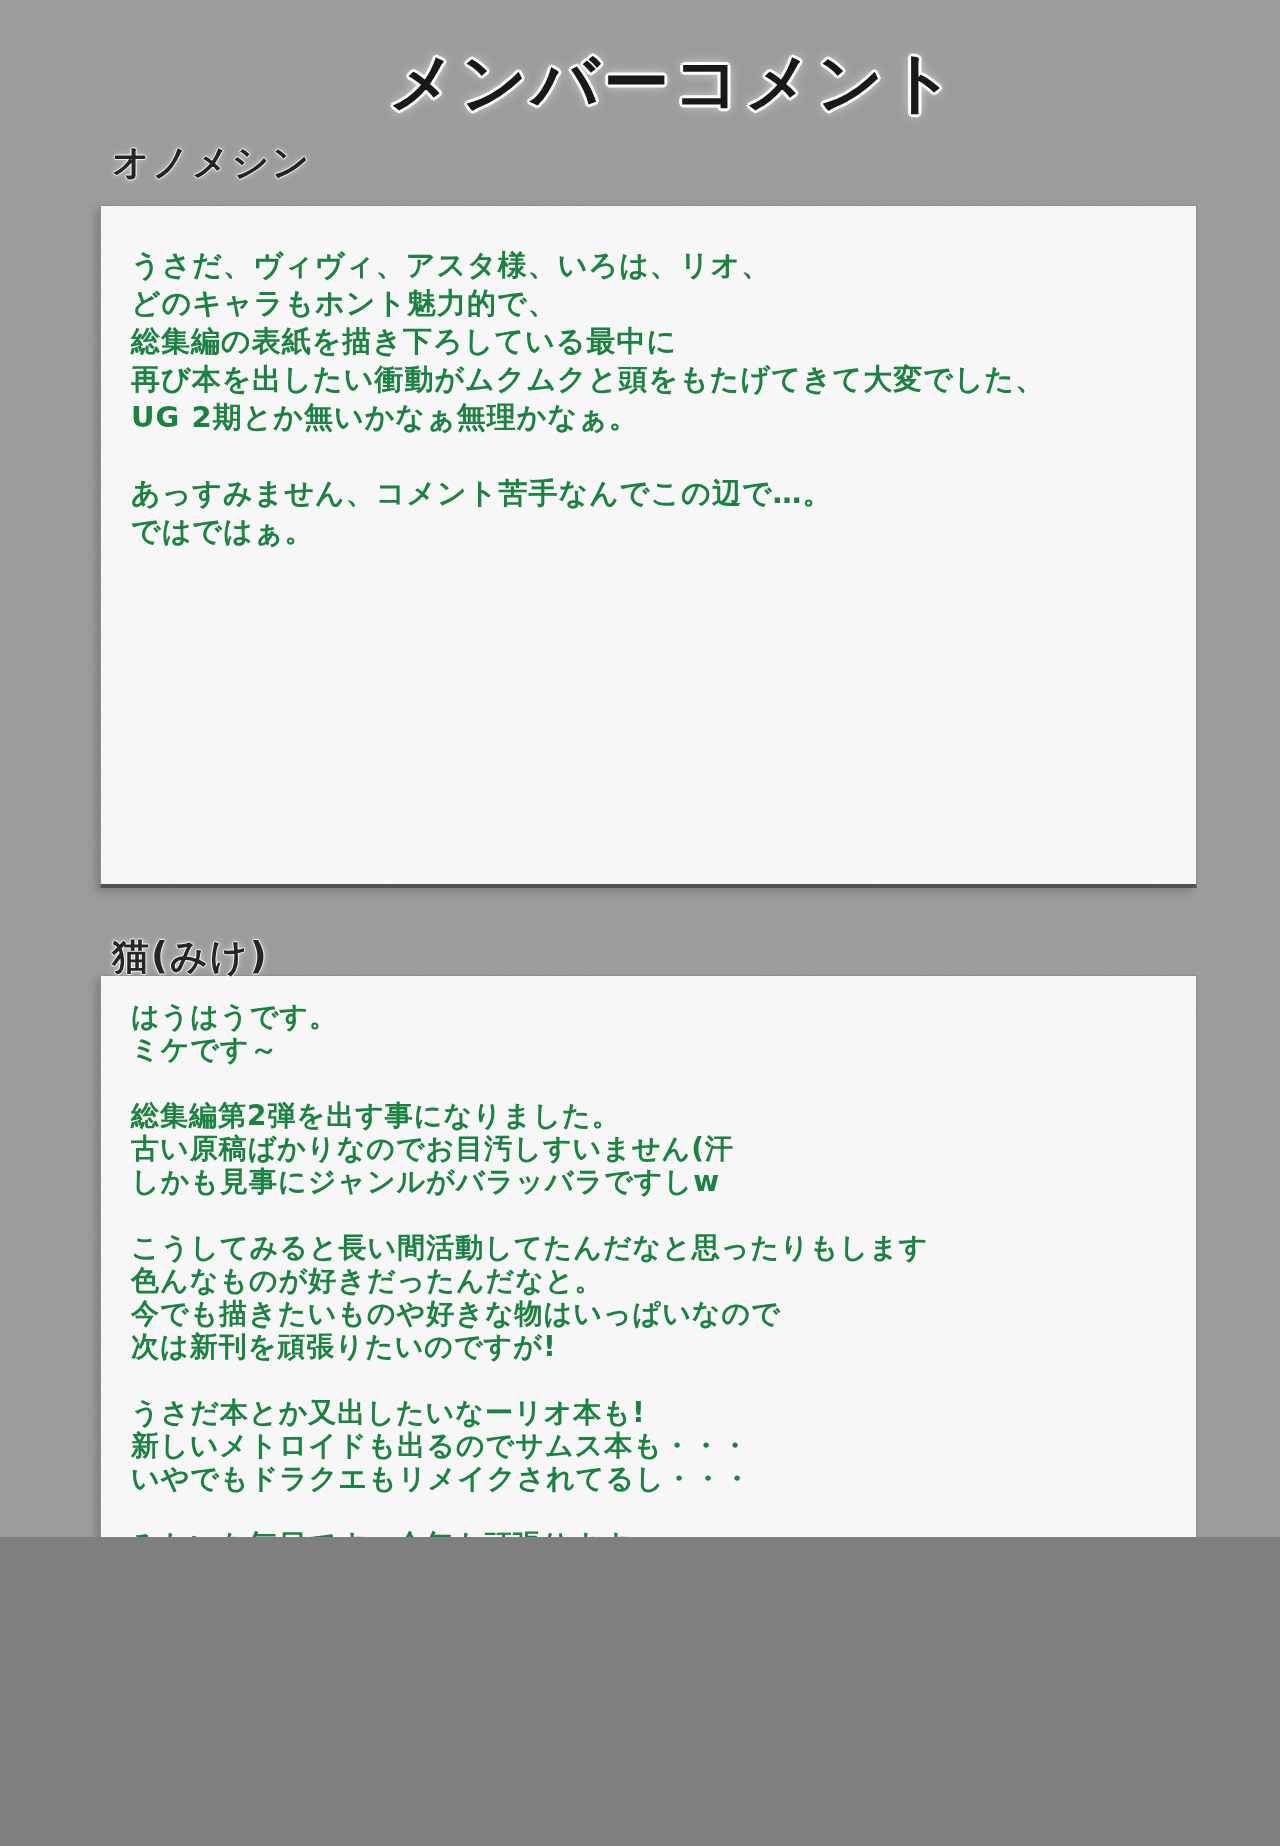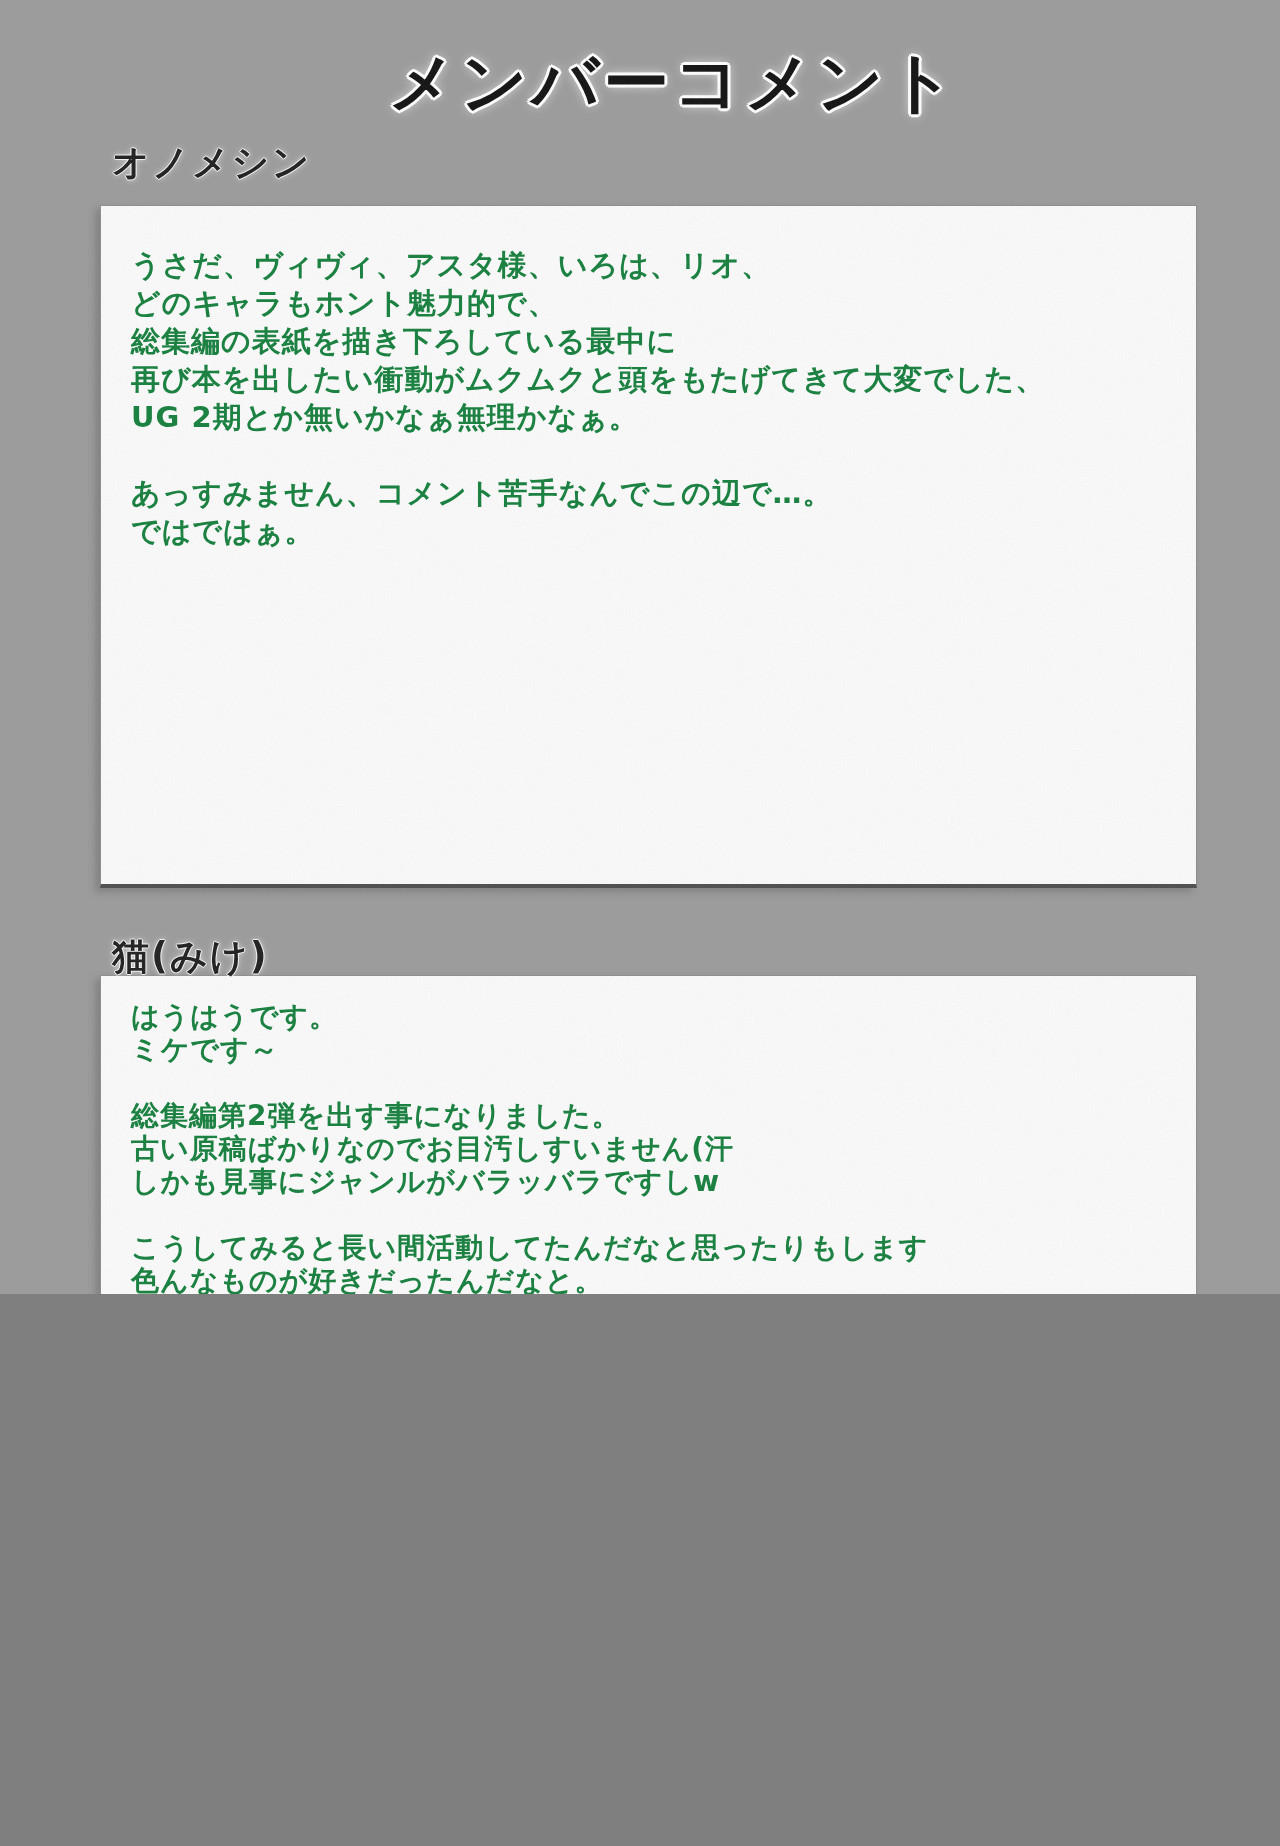--- a/index.html
+++ b/index.html
@@ -2,21 +2,21 @@
 <html><head>
 <meta charset="utf-8">
 <style>
   * { margin: 0; padding: 0; box-sizing: border-box; }
   html, body { width: 1280px; background: #7f7f7f; }
   body { font-family: "DejaVu Sans", "Liberation Sans", sans-serif; }
 
   .page {
     position: relative;
     width: 1280px;
-    height: 1294px;
+    height: 1537px;
     background: #9c9c9c;
     overflow: hidden;
   }
 
   .grain {
     position: absolute;
     inset: 0;
     z-index: 5;
     pointer-events: none;
     opacity: .12;

